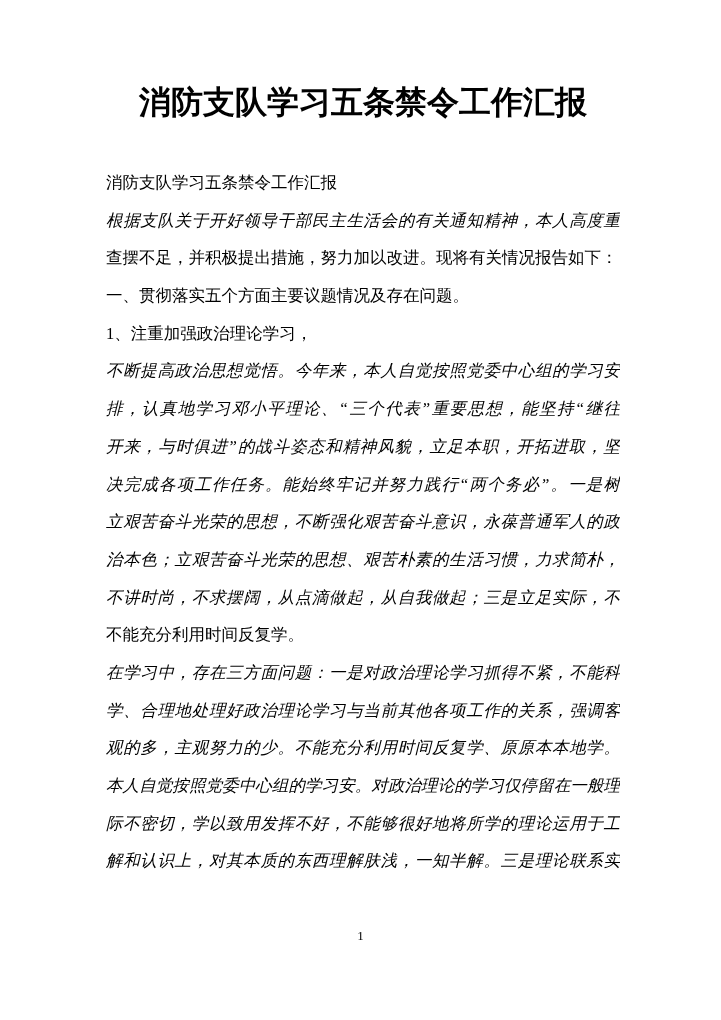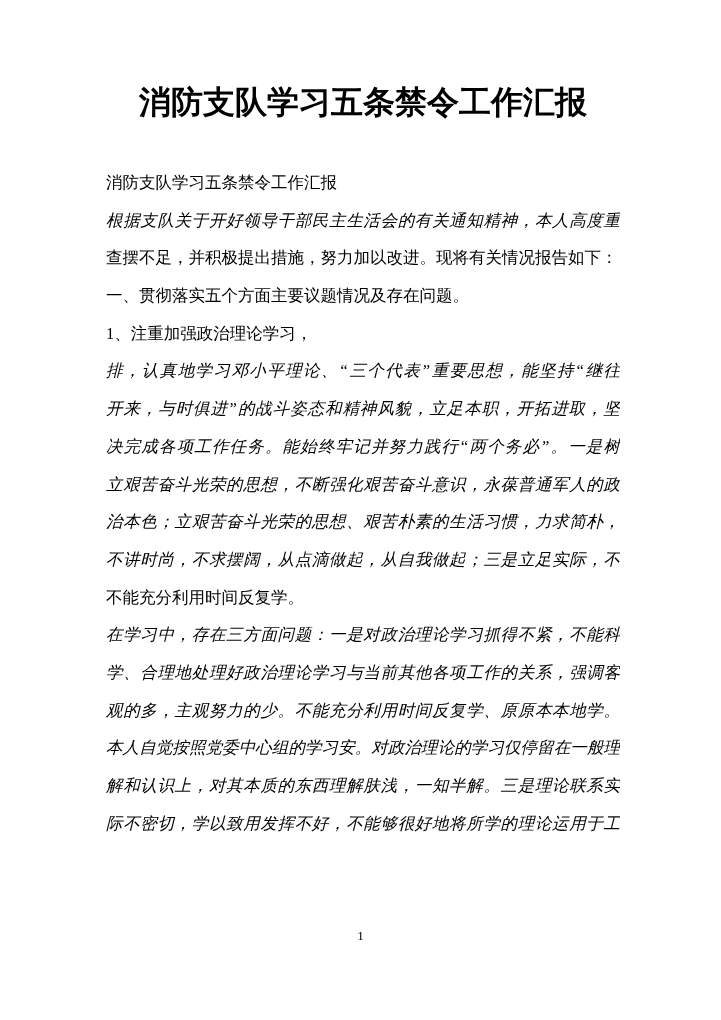--- a/index.html
+++ b/index.html
@@ -73,32 +73,33 @@
           <div class="para-line fill">根据支队关于开好领导干部民主生活会的有关通知精神，本人高度重</div>
           <div class="para-line">查摆不足，并积极提出措施，努力加以改进。现将有关情况报告如下：</div>
         </div>
         <div class="paragraph">
           <div class="para-line">一、贯彻落实五个方面主要议题情况及存在问题。</div>
         </div>
         <div class="paragraph">
           <div class="para-line">1、注重加强政治理论学习，</div>
         </div>
         <div class="paragraph">
+          <div class="para-line fill">不断提高政治思想觉悟。今年来，本人自觉按照党委中心组的学习安</div>
           <div class="para-line fill">排，认真地学习邓小平理论、“三个代表”重要思想，能坚持“继往</div>
           <div class="para-line fill">开来，与时俱进”的战斗姿态和精神风貌，立足本职，开拓进取，坚</div>
           <div class="para-line fill">决完成各项工作任务。能始终牢记并努力践行“两个务必”。一是树</div>
           <div class="para-line fill">立艰苦奋斗光荣的思想，不断强化艰苦奋斗意识，永葆普通军人的政</div>
           <div class="para-line fill">治本色；立艰苦奋斗光荣的思想、艰苦朴素的生活习惯，力求简朴，</div>
           <div class="para-line fill">不讲时尚，不求摆阔，从点滴做起，从自我做起；三是立足实际，不</div>
           <div class="para-line">不能充分利用时间反复学。</div>
         </div>
         <div class="paragraph">
           <div class="para-line fill">在学习中，存在三方面问题：一是对政治理论学习抓得不紧，不能科</div>
           <div class="para-line fill">学、合理地处理好政治理论学习与当前其他各项工作的关系，强调客</div>
           <div class="para-line fill">观的多，主观努力的少。不能充分利用时间反复学、原原本本地学。</div>
           <div class="para-line fill">本人自觉按照党委中心组的学习安。对政治理论的学习仅停留在一般理</div>
+          <div class="para-line fill">际不密切，学以致用发挥不好，不能够很好地将所学的理论运用于工</div>
           <div class="para-line fill">解和认识上，对其本质的东西理解肤浅，一知半解。三是理论联系实</div>
-          <div class="para-line fill">际不密切，学以致用发挥不好，不能够很好地将所学的理论运用于工</div>
         </div>
       </div>
   </div>
   <div class="page-footer">1</div>
 </div>
 
 </body></html>

